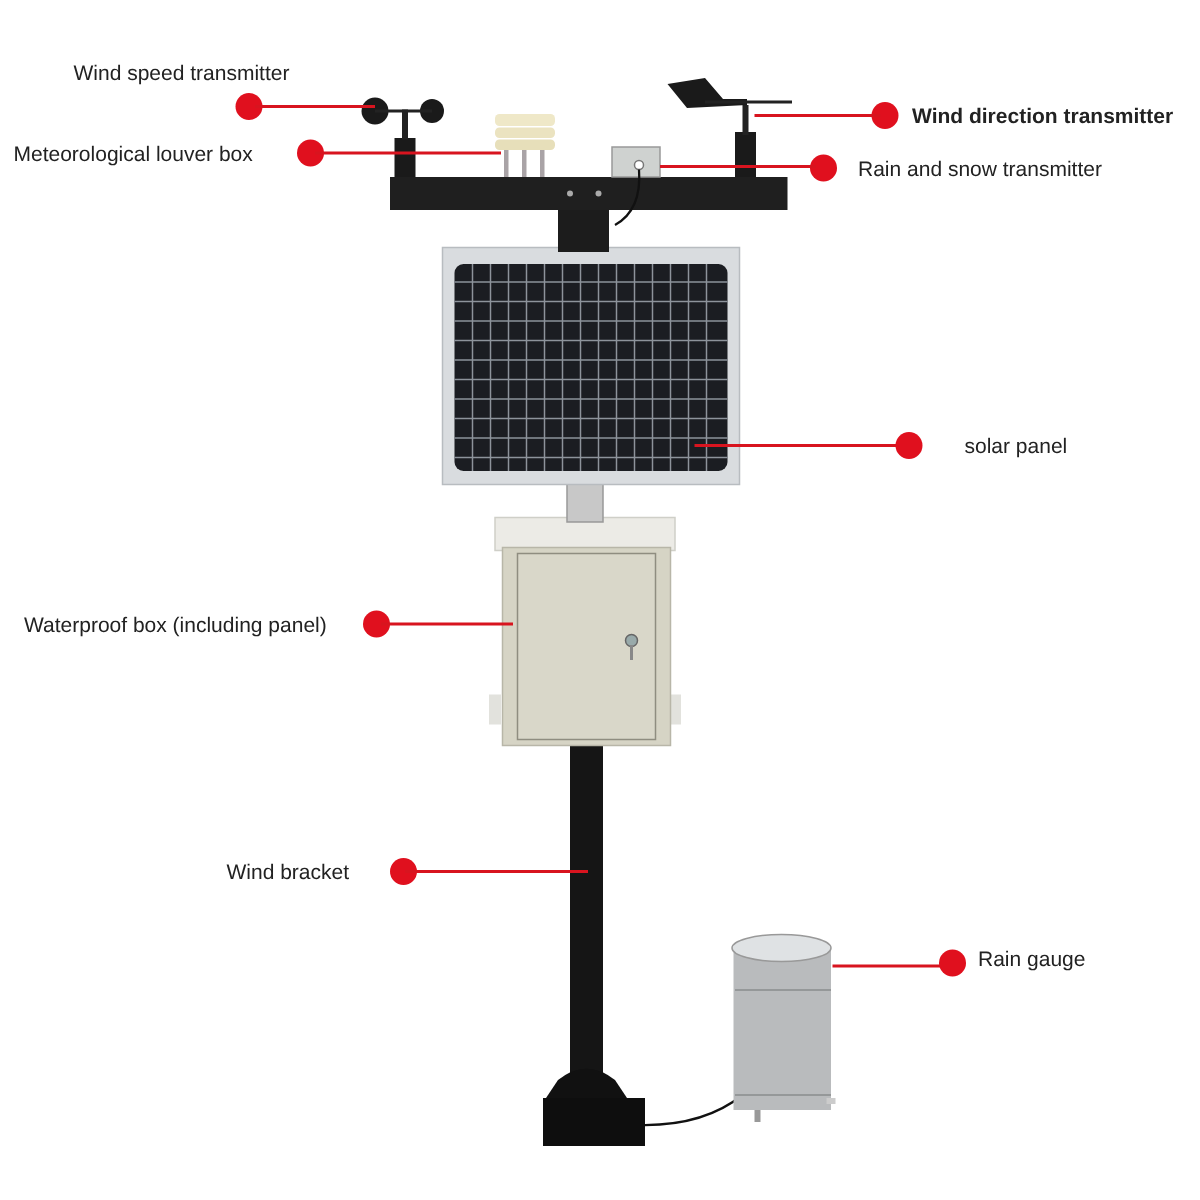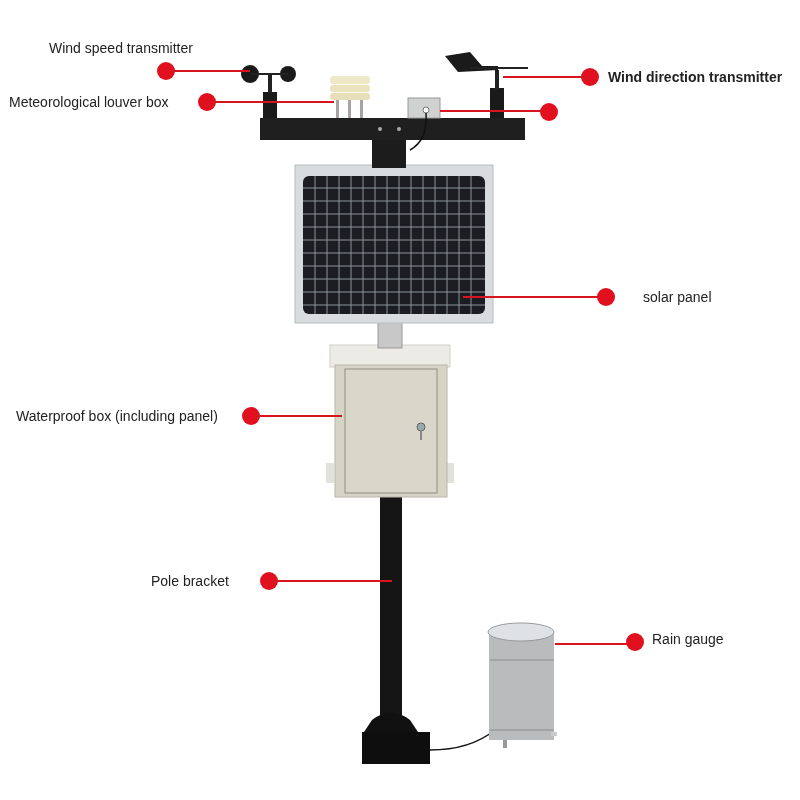--- a/index.html
+++ b/index.html
@@ -107,30 +107,31 @@
   <div class="label" style="left:9px;top:94px;">Meteorological louver box</div>
   <div class="dot" style="left:198px;top:93px;"></div>
   <div class="line" style="left:210px;top:101px;width:124px;"></div>
 
   <div class="dot" style="left:581px;top:68px;"></div>
   <div class="line" style="left:503px;top:76px;width:84px;"></div>
   <div class="label" style="left:608px;top:69px;font-weight:bold;">Wind direction transmitter</div>
 
   <div class="dot" style="left:540px;top:103px;"></div>
   <div class="line" style="left:440px;top:110px;width:104px;"></div>
+  <div class="label" style="left:572px;top:104px;">Rain and snow transmitter</div>
 
   <div class="line" style="left:463px;top:296px;width:144px;"></div>
   <div class="dot" style="left:597px;top:288px;"></div>
   <div class="label" style="left:625px;top:289px;margin-left:18px;">solar panel</div>
 
   <div class="label" style="left:16px;top:408px;">Waterproof box (including panel)</div>
   <div class="dot" style="left:242px;top:407px;"></div>
   <div class="line" style="left:254px;top:415px;width:88px;"></div>
 
-  <div class="label" style="left:151px;top:573px;">Pole bracket</div>
+  <div class="label" style="left:151px;top:573px;">Wind bracket</div>
   <div class="dot" style="left:260px;top:572px;"></div>
   <div class="line" style="left:270px;top:580px;width:122px;"></div>
 
   <div class="line" style="left:555px;top:643px;width:75px;"></div>
   <div class="dot" style="left:626px;top:633px;"></div>
   <div class="label" style="left:652px;top:631px;text-align:right;">Rain gauge</div>
 
 </div>
 
 </body></html>

